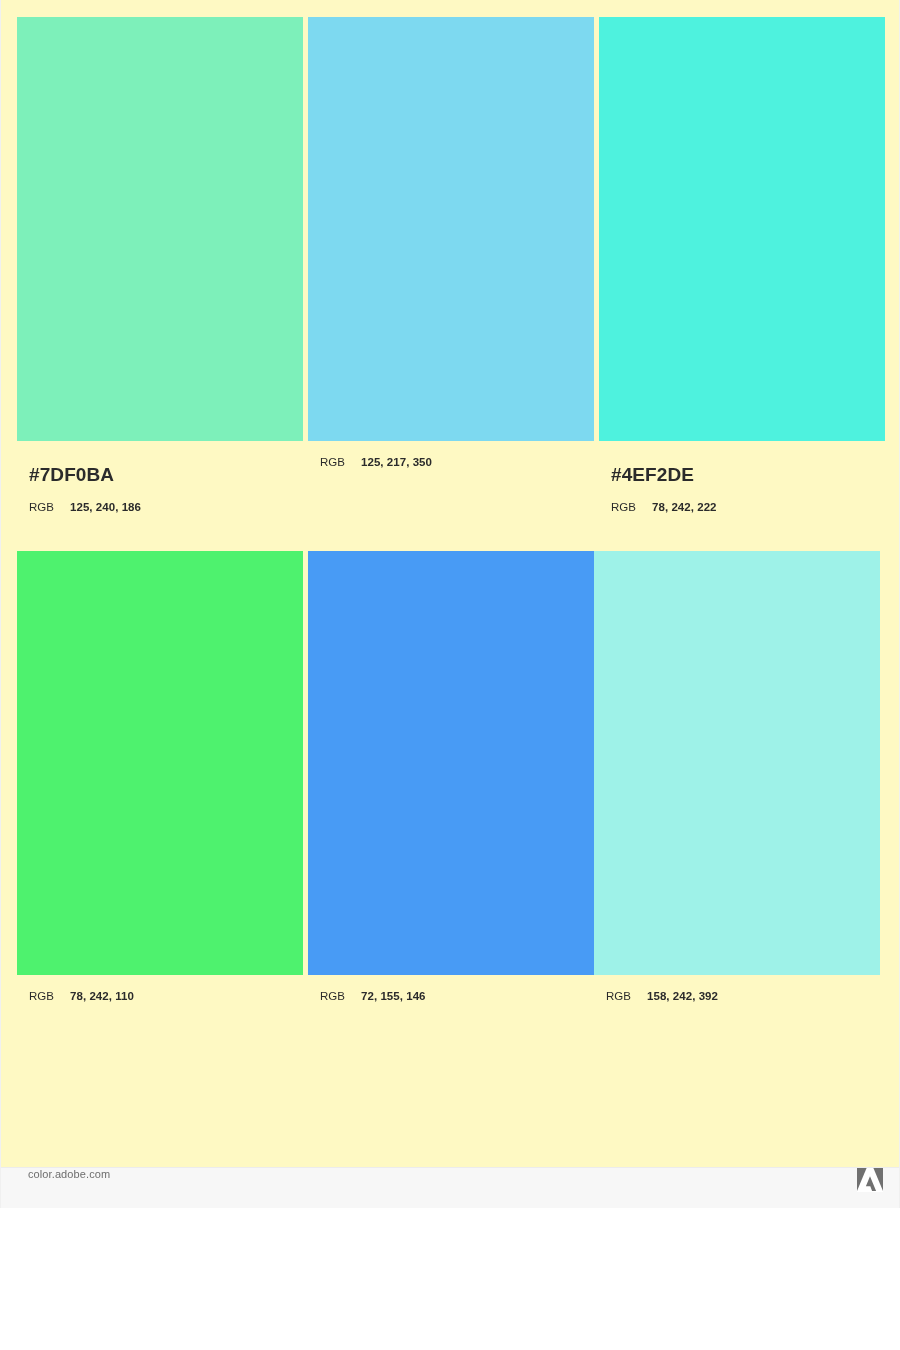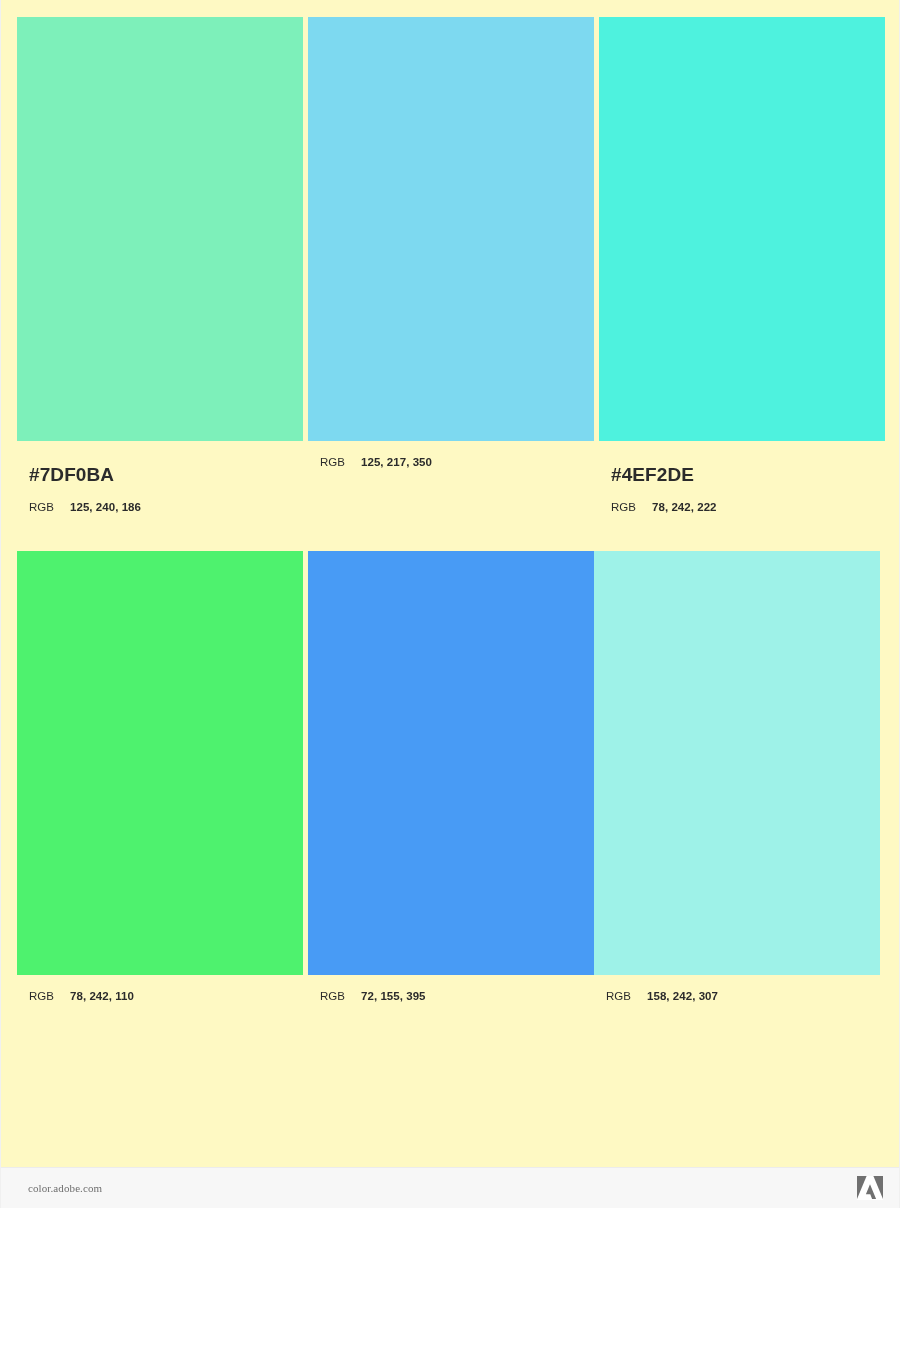--- a/index.html
+++ b/index.html
@@ -90,23 +90,22 @@
 
   .footer {
     position: absolute;
     left: 0;
     right: 0;
     bottom: 0;
     height: 40px;
     background: #f7f7f7;
     border-top: 1px solid #ececec;
     display: flex;
-    align-items: center;
+    align-items: flex-start;
     justify-content: space-between;
-    font-family: Liberation Serif, serif;
   }
   .footer-url {
     font-size: 11px;
     color: #6e6e6e;
     margin-left: 27px;
     letter-spacing: 0.1px;
   }
   .footer-logo {
     margin-right: 16px;
     display: flex;
@@ -162,31 +161,31 @@
           <span class="rgb-value">78, 242, 110</span>
         </div>
       </div>
     </div>
 
     <div class="swatch-card">
       <div class="swatch-chip" id="chip4" style="background-color: rgb(72, 155, 245);"></div>
       <div class="swatch-meta">
         <div class="rgb-row">
           <span class="rgb-key">RGB</span>
-          <span class="rgb-value">72, 155, 395</span>
+          <span class="rgb-value">72, 155, 146</span>
         </div>
       </div>
     </div>
 
     <div class="swatch-card">
       <div class="swatch-chip" id="chip5" style="background-color: rgb(158, 242, 232);"></div>
       <div class="swatch-meta">
         <div class="rgb-row">
           <span class="rgb-key">RGB</span>
-          <span class="rgb-value">158, 242, 307</span>
+          <span class="rgb-value">158, 242, 392</span>
         </div>
       </div>
     </div>
 
   </div>
 
   <div class="footer">
     <span class="footer-url">color.adobe.com</span>
     <span class="footer-logo">
       <svg width="26" height="24" viewBox="0 0 26 24" aria-hidden="true">

